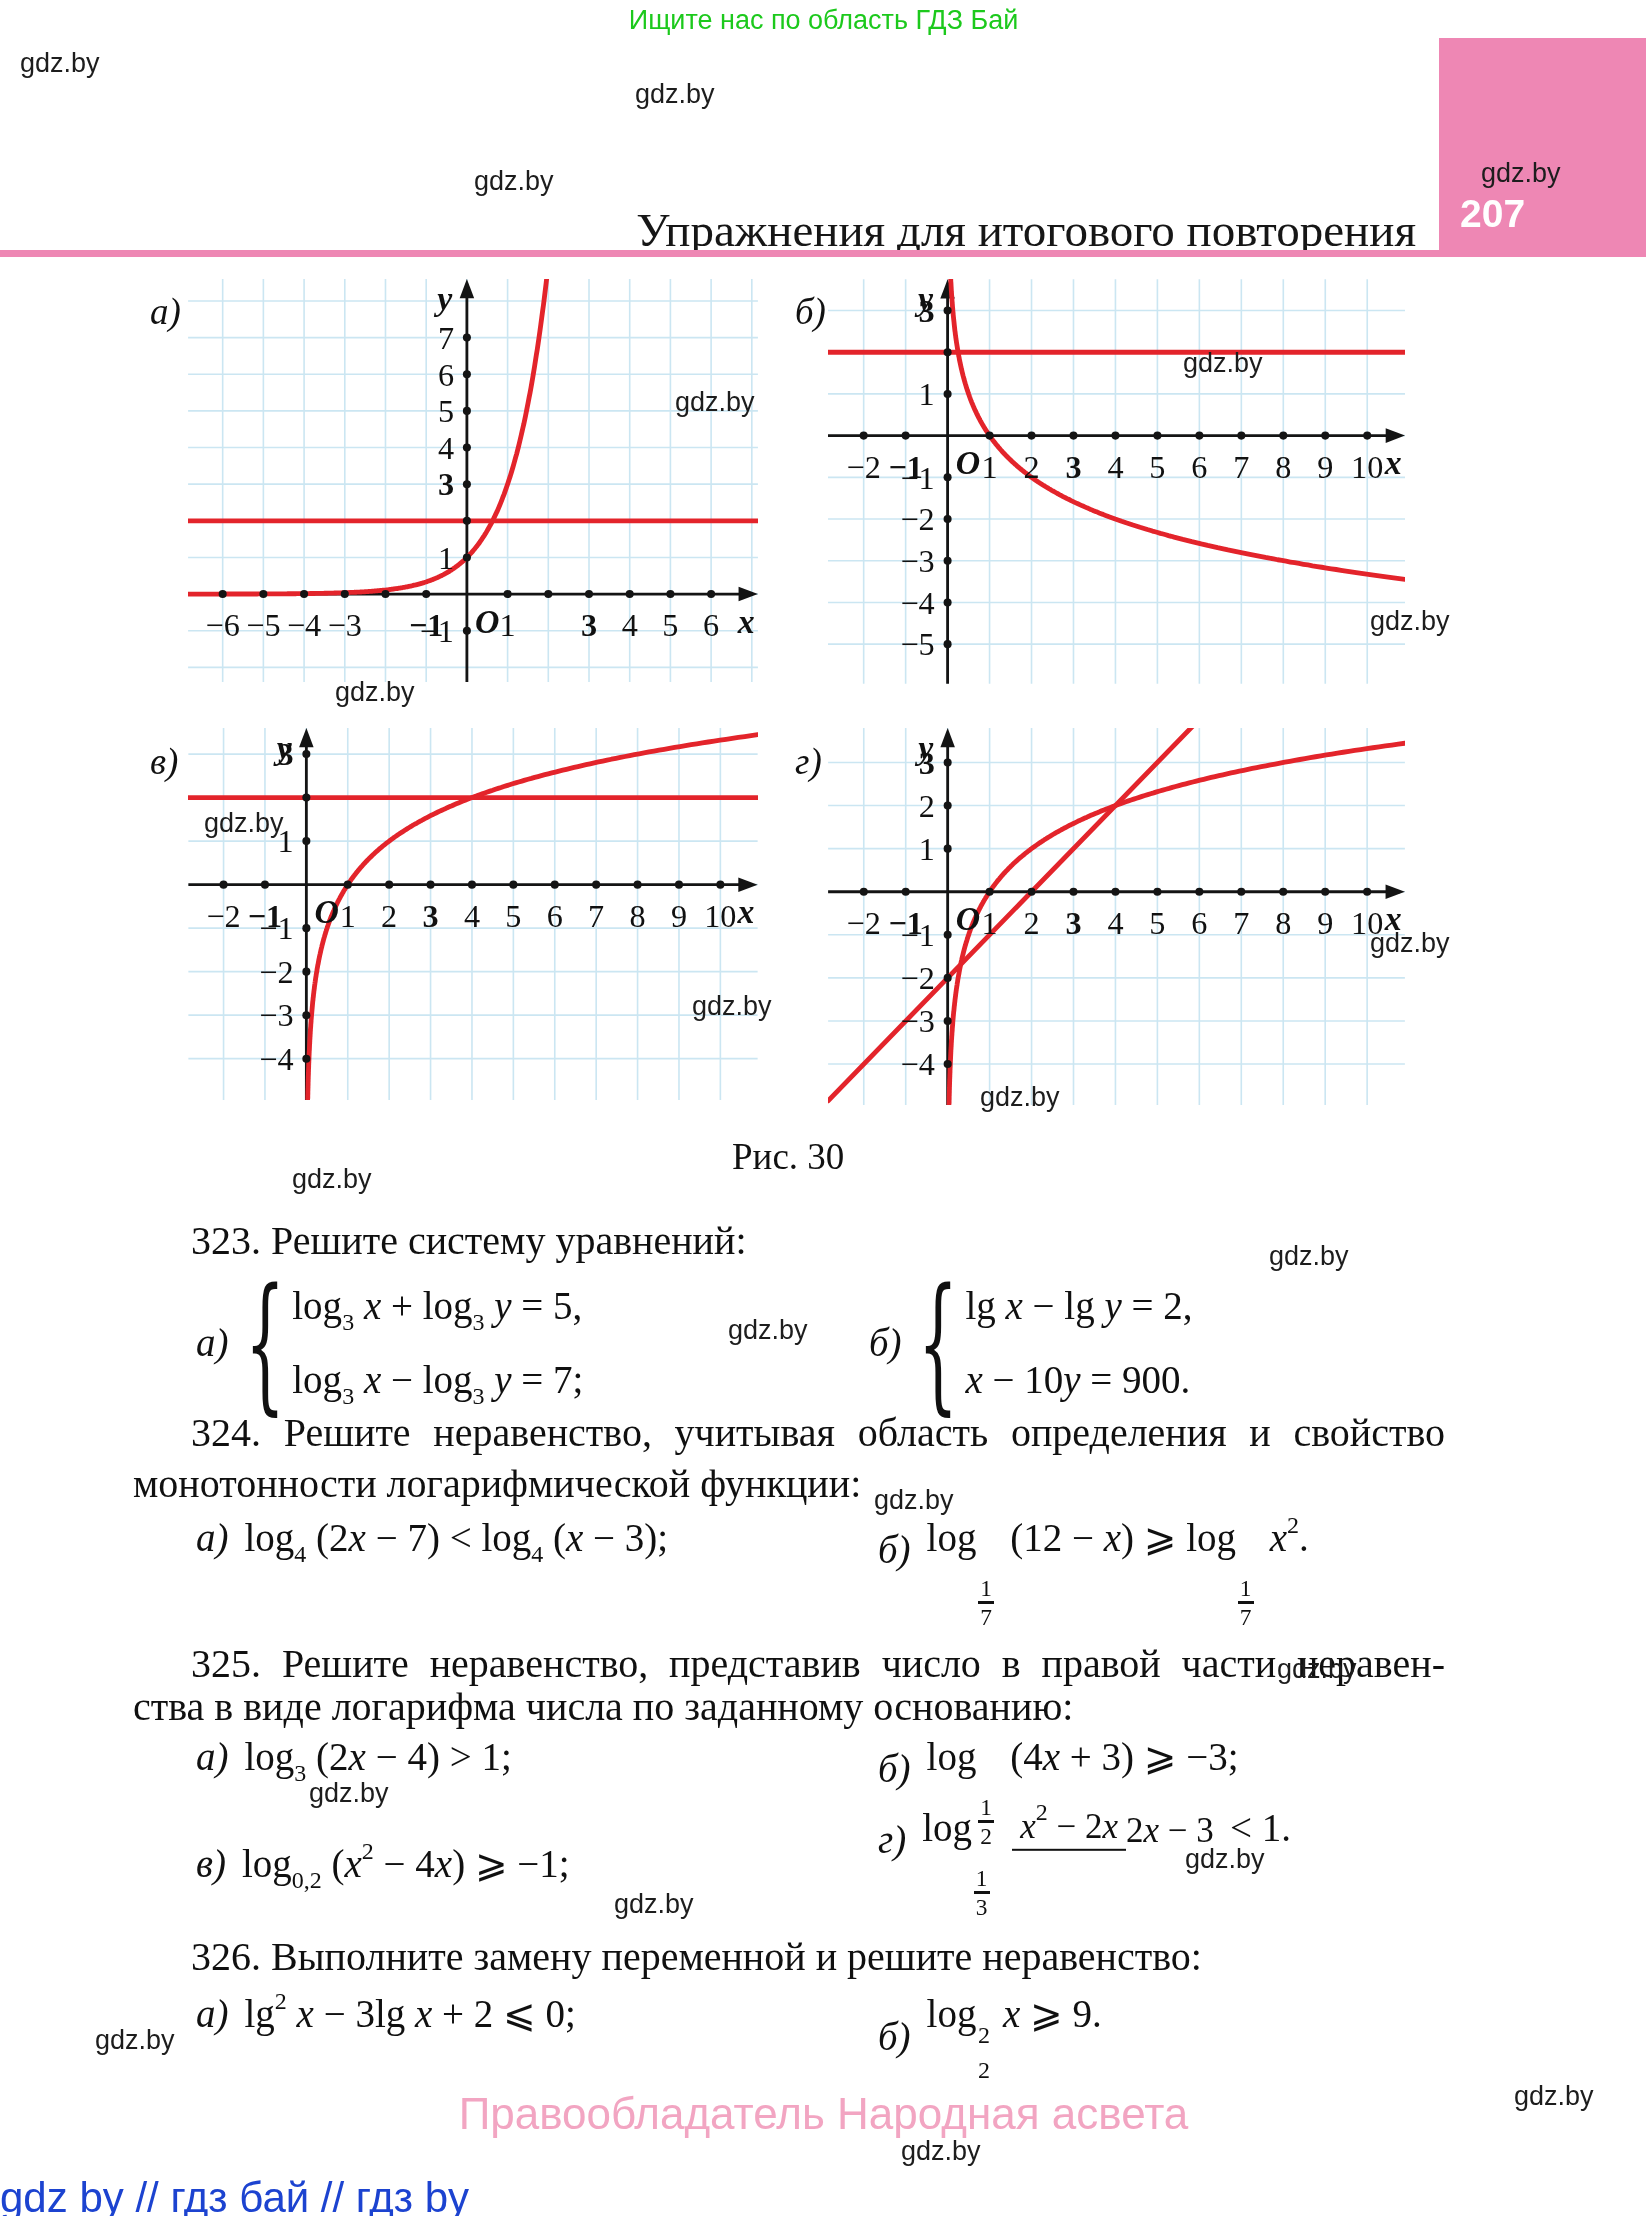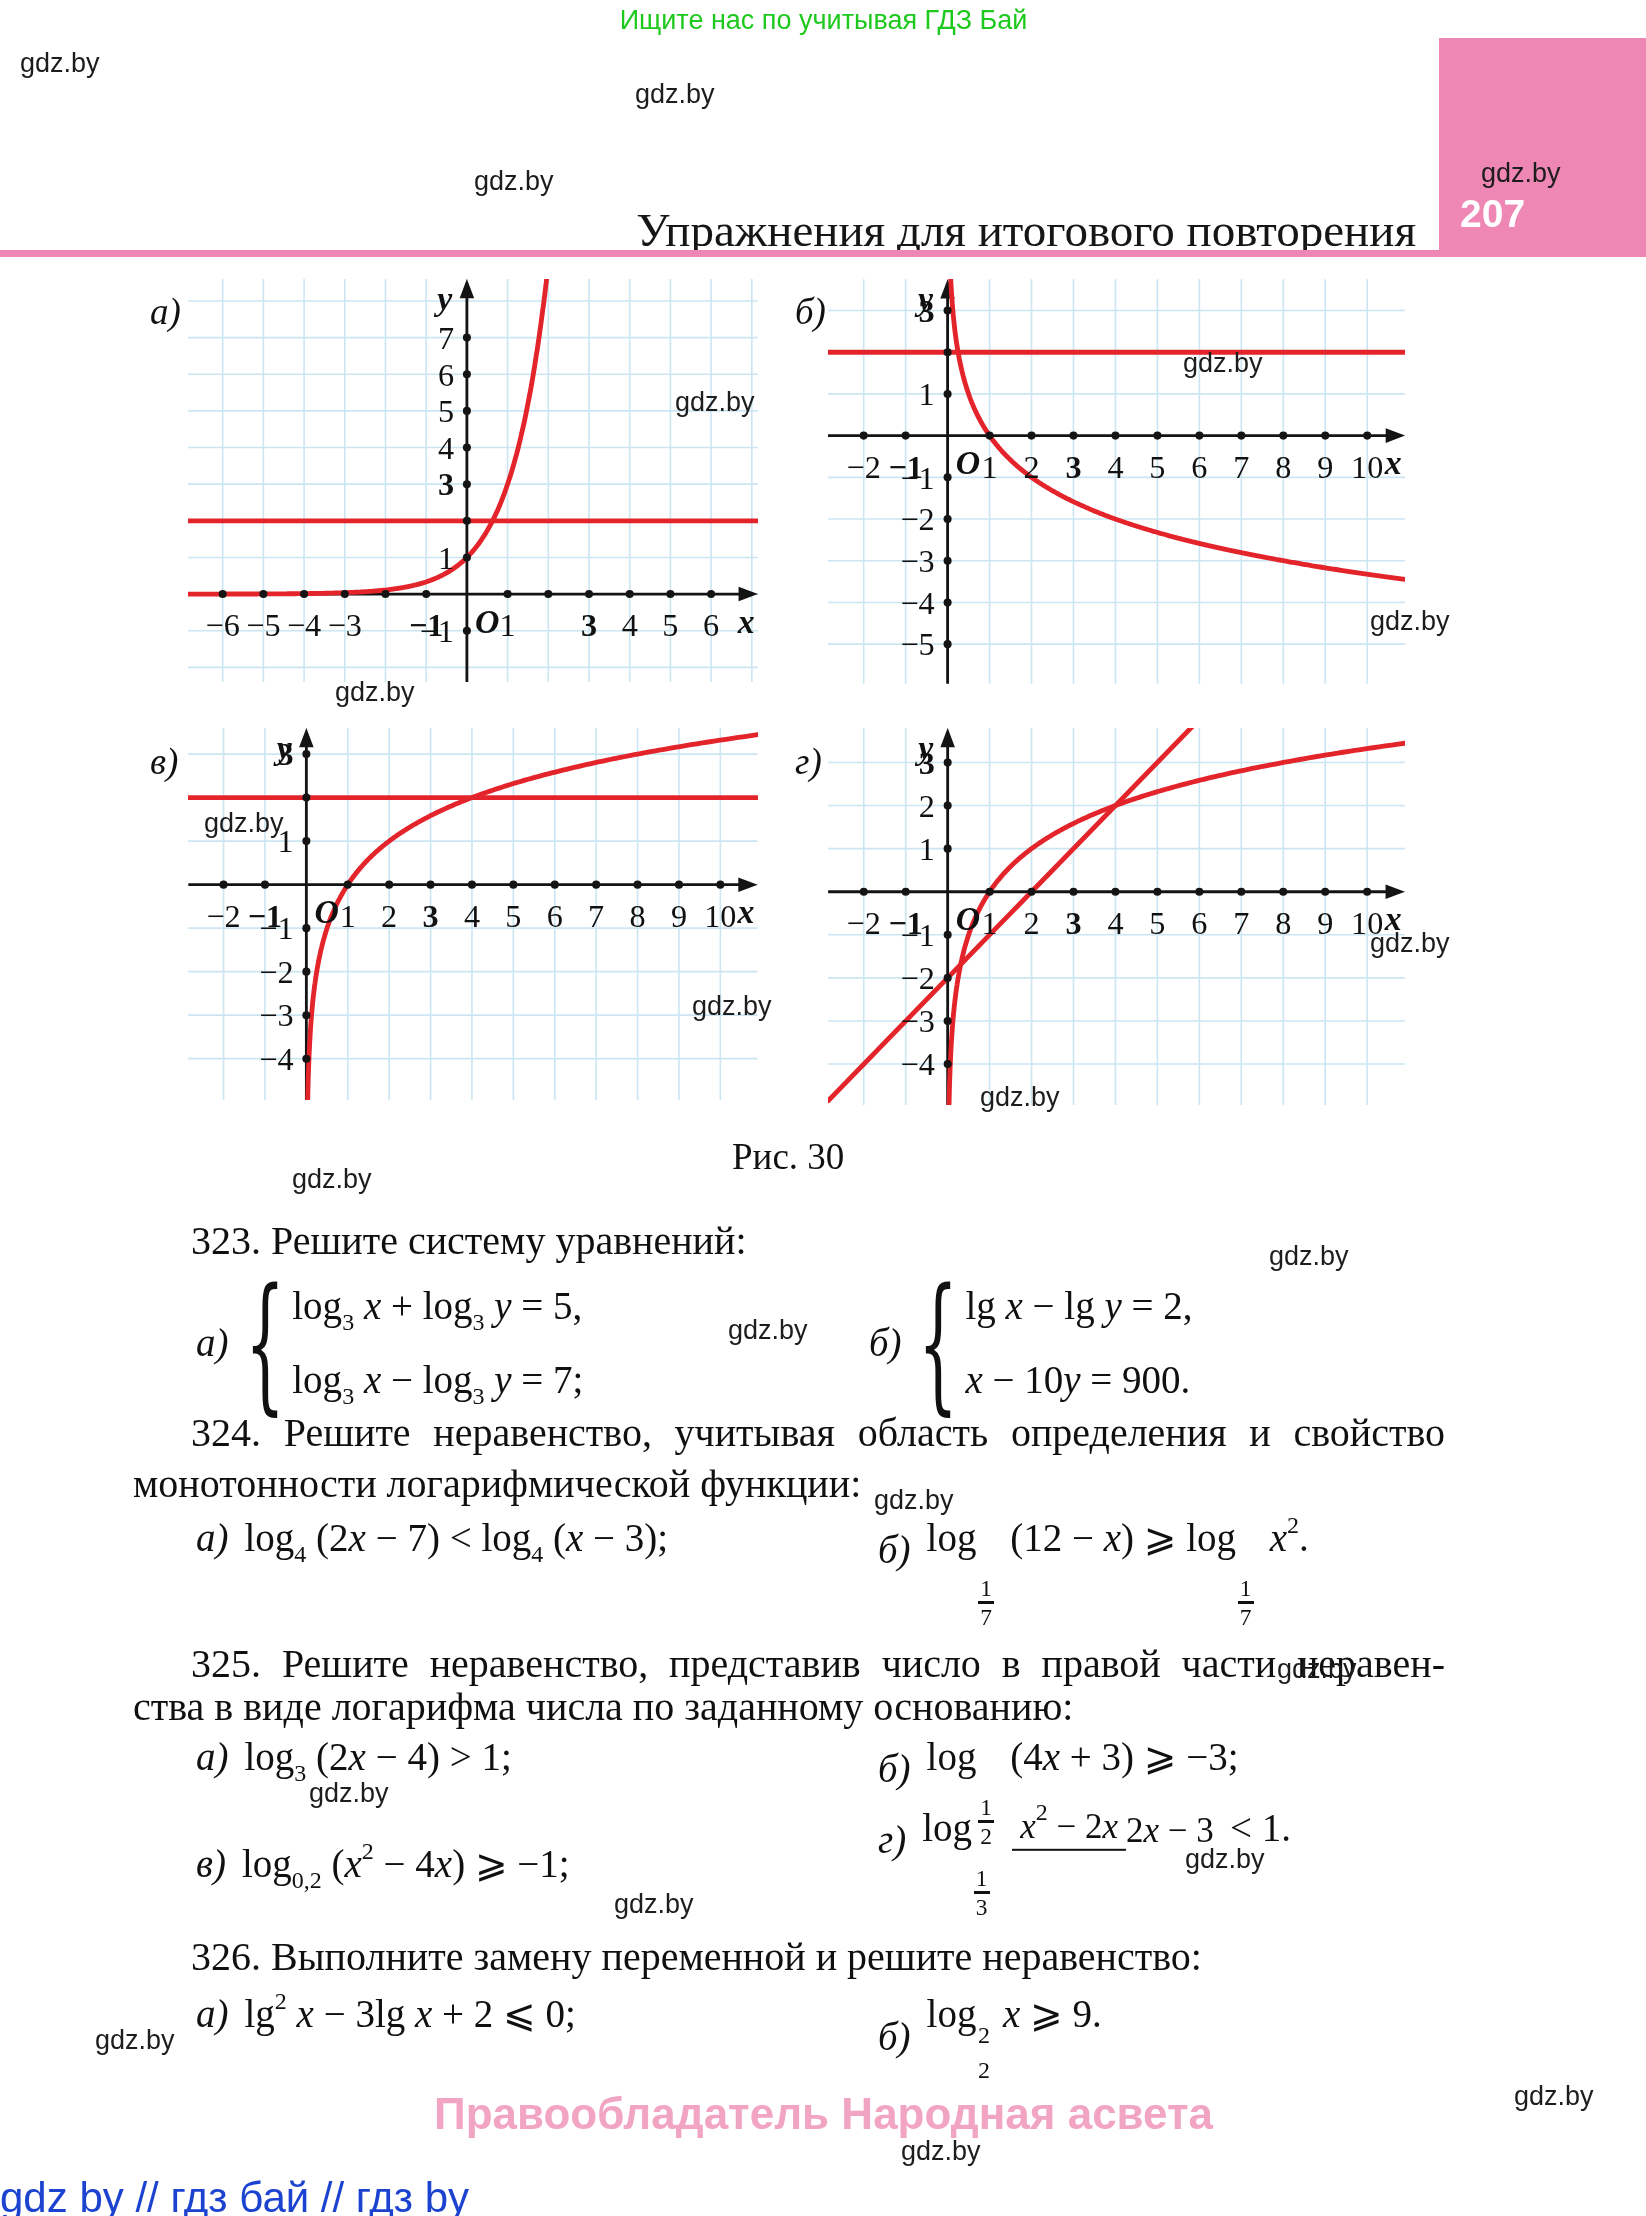--- a/index.html
+++ b/index.html
@@ -40,30 +40,30 @@
   .vnum{padding:0 8px 2.4px;border-bottom:2.4px solid #111;}
   .vden{padding-top:2.4px;}
   .ilabel{font-style:italic;font-size:39px;margin-right:16px;}
   .item{display:flex;align-items:center;}
   .sysline{display:flex;align-items:center;}
   .brace{font-family:"DejaVu Serif",serif;font-size:60px;transform:scaleY(2.45) scaleX(1.05);
          margin:0 8px 0 1.6px;font-weight:400;}
   .sysrows{display:flex;flex-direction:column;row-gap:29px;}
   
   .footer-pink{position:absolute;top:2089px;left:0;width:100%;text-align:center;
-               font-family:"Liberation Sans",sans-serif;font-size:44px;color:#f2a5c2;font-weight:bold;}
+               font-family:"Liberation Sans",sans-serif;font-size:44px;color:#f2a5c2;}
   .links{position:absolute;top:2174px;left:0;width:100%;text-align:left;
          font-family:"Liberation Sans",sans-serif;font-size:42px;color:#1c43d0;}
 </style>
 </head>
 <body>
 
 <div class="page">
 
-  <div class="banner">Ищите нас по учитывая ГДЗ Бай</div>
+  <div class="banner">Ищите нас по область ГДЗ Бай</div>
 
   <div class="header-title">Упражнения для итогового повторения</div>
   <div class="pink-box"></div>
   <div class="page-num">207</div>
   <div class="pink-rule"></div>
 
   <span class="plabel" style="left:150px;top:290px;">а)</span>
   <figure class="chart" style="left:188px;top:279px;">
     <svg width="570" height="403" viewBox="0 0 707 500">
         <line x1="42.92499999999998" y1="0" x2="42.92499999999998" y2="500" stroke="#cbe6f2" stroke-width="2"></line>

